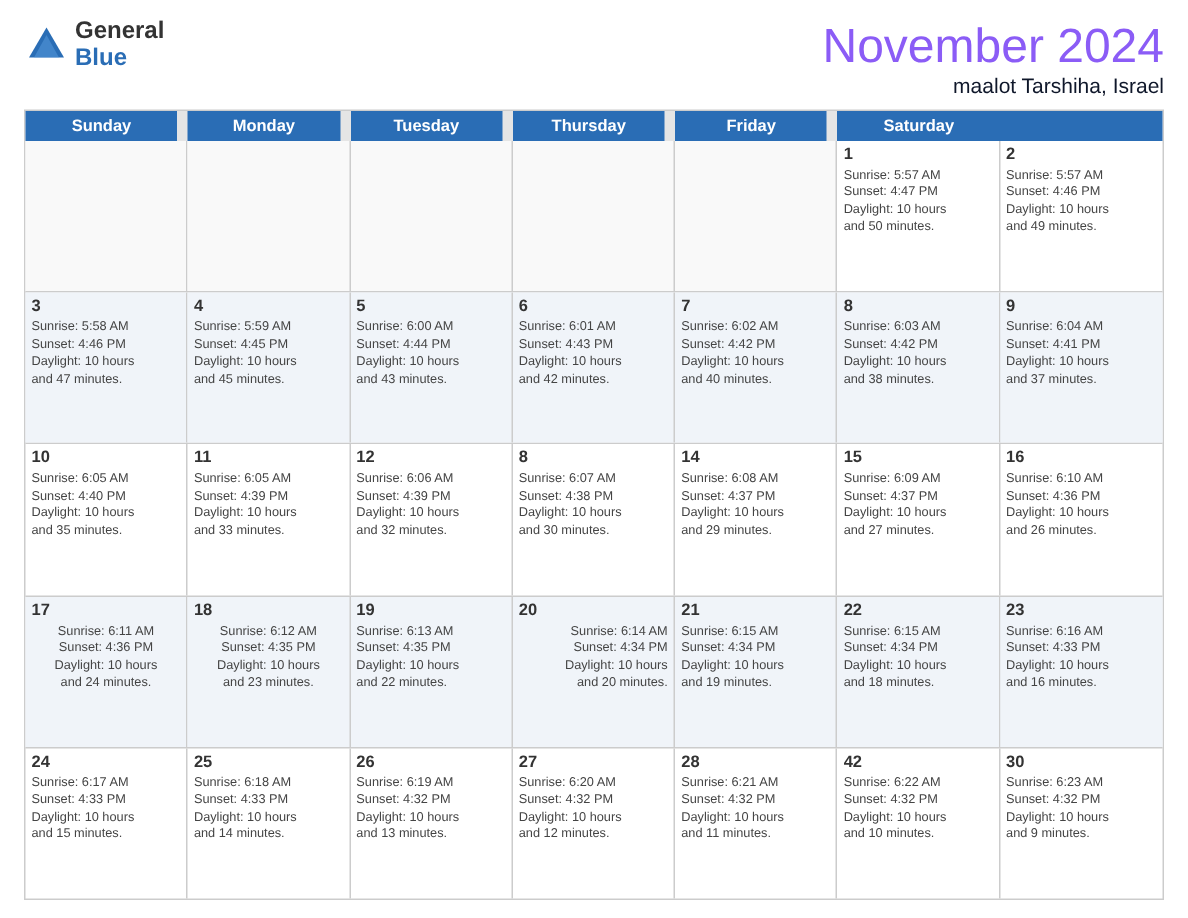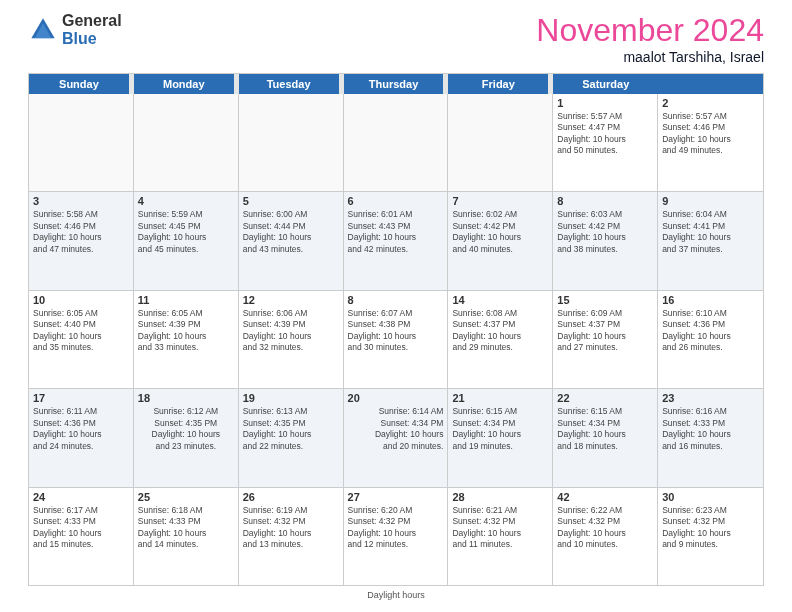--- a/index.html
+++ b/index.html
@@ -6,21 +6,21 @@
     body {
       width: 792px;
       height: 612px;
       font-family: Arial, sans-serif;
       background: #fff;
       overflow: hidden;
     }
     .page {
       width: 792px;
       height: 612px;
-      padding: 12px 28px;
+      padding: 12px 16px;
       display: flex;
       flex-direction: column;
     }
     .header {
       display: flex;
       align-items: flex-start;
       justify-content: space-between;
       margin-bottom: 8px;
     }
     .logo {
@@ -45,21 +45,21 @@
     }
     .logo-icon {
       width: 30px;
       height: 30px;
     }
     .title-block {
       text-align: right;
     }
     .month-title {
       font-size: 32px;
-      color: #ec4899;
+      color: #8b5cf6;
       font-weight: normal;
     }
     .subtitle {
       font-size: 14px;
       color: #0f172a;
     }
     .calendar {
       flex: 1;
       display: flex;
       flex-direction: column;
@@ -69,21 +69,21 @@
       display: grid;
       grid-template-columns: repeat(7, 1fr);
       background: #2a6db5;
     }
     .cal-header-cell {
       color: #fff;
       font-size: 11px;
       font-weight: bold;
       text-align: center;
       padding: 4px 2px;
-      border-right: 5px solid #e5e5e5;
+      border-right: 7px solid #e5e5e5;
     }
     .cal-header-cell:last-child { border-right: none; }
     .cal-body {
       flex: 1;
       display: flex;
       flex-direction: column;
     }
     .cal-row {
       display: grid;
       grid-template-columns: repeat(7, 1fr);
@@ -269,21 +269,21 @@
             <div class="day-num">16</div>
             <div class="day-info" style="white-space: pre-line;">Sunrise: 6:10 AM
 Sunset: 4:36 PM
 Daylight: 10 hours
 and 26 minutes.</div>
           </div>
         </div>
         <div class="cal-row">
           <div class="cal-cell alt-row">
             <div class="day-num">17</div>
-            <div class="day-info" style="white-space: pre-line;">Sunrise: 6:11 AM
+            <div class="day-info" style="white-space: pre-line; text-align: center;">Sunrise: 6:11 AM
 Sunset: 4:36 PM
 Daylight: 10 hours
 and 24 minutes.</div>
           </div>
           <div class="cal-cell alt-row">
             <div class="day-num">18</div>
             <div class="day-info" style="white-space: pre-line; text-align: center;">Sunrise: 6:12 AM
 Sunset: 4:35 PM
 Daylight: 10 hours
 and 23 minutes.</div>
@@ -371,16 +371,13 @@
             <div class="day-num">30</div>
             <div class="day-info" style="white-space: pre-line;">Sunrise: 6:23 AM
 Sunset: 4:32 PM
 Daylight: 10 hours
 and 9 minutes.</div>
           </div>
         </div>
       </div>
   </div>
 
-  <div class="footer">
-    <span>Daylight hours</span>
-  </div>
 </div>
 
 </body></html>

